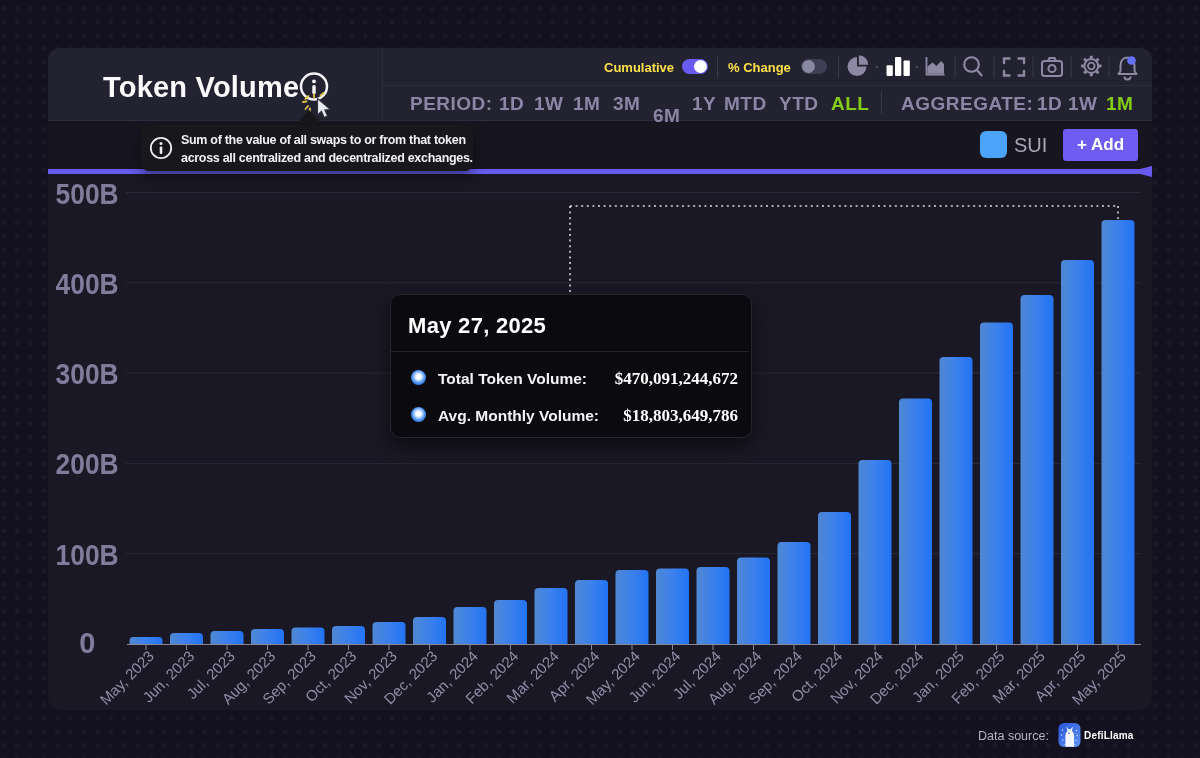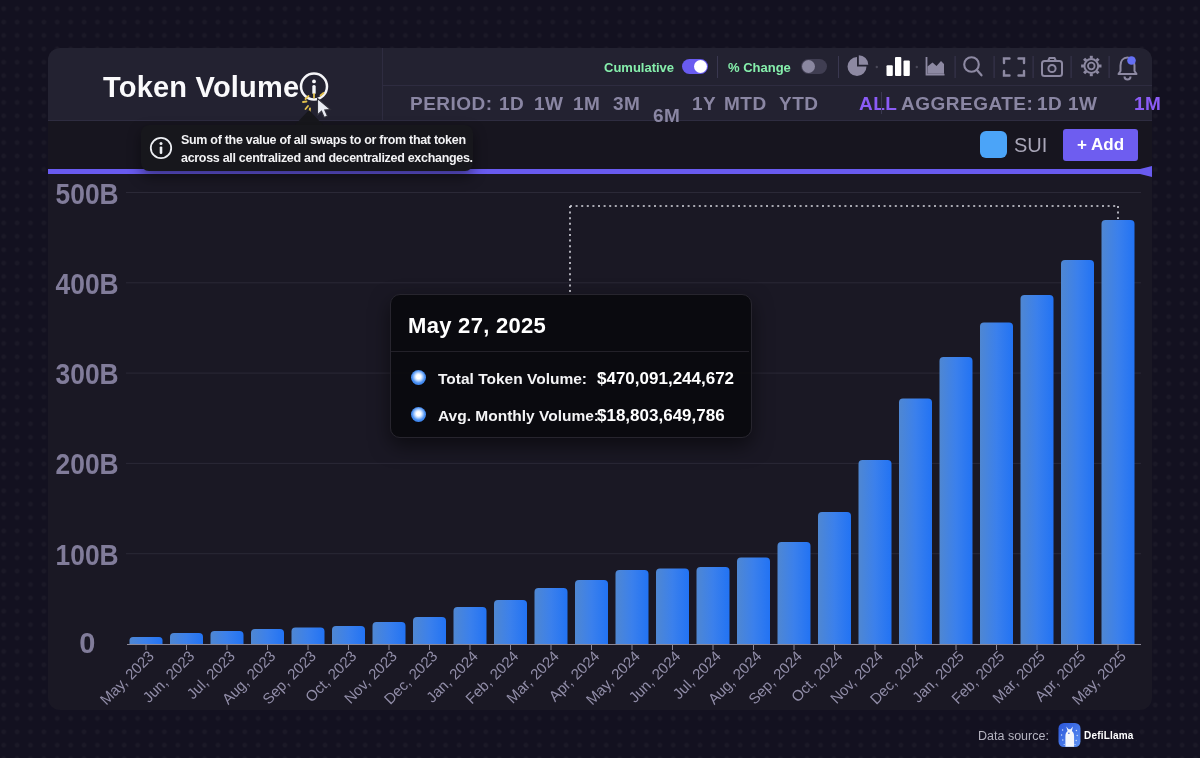--- a/index.html
+++ b/index.html
@@ -13,36 +13,36 @@
   }
   .abs{position:absolute;}
   #card{left:48px;top:48px;width:1104px;height:662px;border-radius:12px;background:#1a1824;}
   #hdr{left:48px;top:48px;width:1104px;height:72px;background:#232231;border-bottom:1px solid #2e2c40;border-radius:12px 12px 0 0;}
   #vline1{left:382px;top:48px;width:1px;height:72px;background:#2e2c40;}
   #hline1{left:382px;top:85px;width:770px;height:1px;background:#2e2c40;}
   #title{left:103px;top:71px;font-size:29px;font-weight:700;color:#fafafc;letter-spacing:.2px;}
   #legendrow{left:48px;top:121px;width:1104px;height:48px;background:#17151f;}
   #progress{left:48px;top:169px;width:1095px;height:5px;background:#695bf0;}
   #ptip{left:1140px;top:166px;width:12px;height:11px;background:#695bf0;clip-path:polygon(0 28%,100% 0,100% 100%,0 72%);}
-  .ctl{color:#86efac;font-size:13px;font-weight:700;}
+  .ctl{color:#fde047;font-size:13px;font-weight:700;}
   .sep{width:1px;background:#3a3850;}
   .opt{color:#8a86a3;font-size:19px;font-weight:700;letter-spacing:.5px;}
-  .opt.on{color:#8b5cf6;margin-left:28px;}
+  .opt.on{color:#84cc16;}
   #suisq{left:980px;top:131px;width:27px;height:27px;border-radius:6px;background:#4ba4f8;}
   #suitxt{left:1014px;top:134px;font-size:20px;color:#a9a6b8;}
   #addbtn{left:1063px;top:129px;width:75px;height:32px;border-radius:3px;background:#6e5df0;color:#fff;
     font-size:17px;font-weight:700;text-align:center;line-height:31px;}
   #itipArrow{left:294px;top:110px;width:30px;height:16px;background:#17171c;clip-path:polygon(50% 0,100% 100%,0 100%);}
   #itip{left:141px;top:125px;width:332px;height:46px;background:#17171c;border-radius:8px;box-shadow:0 6px 14px rgba(0,0,0,.45);}
   #itiptext{left:181px;top:132px;font-size:12.5px;font-weight:700;color:#f2f2f4;line-height:17.6px;letter-spacing:-.3px;white-space:nowrap;}
   #ctip{left:390px;top:294px;width:360px;height:142px;background:rgba(10,10,14,.97);border:1px solid #27252e;border-radius:10px;box-shadow:0 8px 20px rgba(0,0,0,.5);}
   #ctiphead{left:408px;top:313px;font-size:22px;font-weight:700;color:#fff;letter-spacing:.3px;}
   #ctipdiv{left:391px;top:351px;width:358px;height:1px;background:#232129;}
   .trow{font-size:15.5px;color:#f4f4f6;font-weight:700;}
-  .tval{font-size:17px;color:#ffffff;font-weight:700;text-align:left;}
+  .tval{font-size:17px;color:#ffffff;font-weight:700;text-align:right;font-family:Liberation Serif, serif;}
   .dot{width:15px;height:15px;border-radius:50%;background:radial-gradient(circle at 50% 45%, #ffffff 0 2px, #cfe3ff 3.4px, #4a90f2 6.3px, #1e6ae0 100%);}
   #dsrc{left:978px;top:729px;font-size:12.5px;color:#b5b4c0;}
   #dlname{left:1084px;top:730px;font-size:10px;font-weight:700;color:#fff;letter-spacing:.2px;}
 </style>
 </head>
 <body>
   <div class="abs" id="card"></div>
   <div class="abs" id="hdr"></div>
   <div class="abs" id="vline1"></div>
   <div class="abs" id="hline1"></div>

